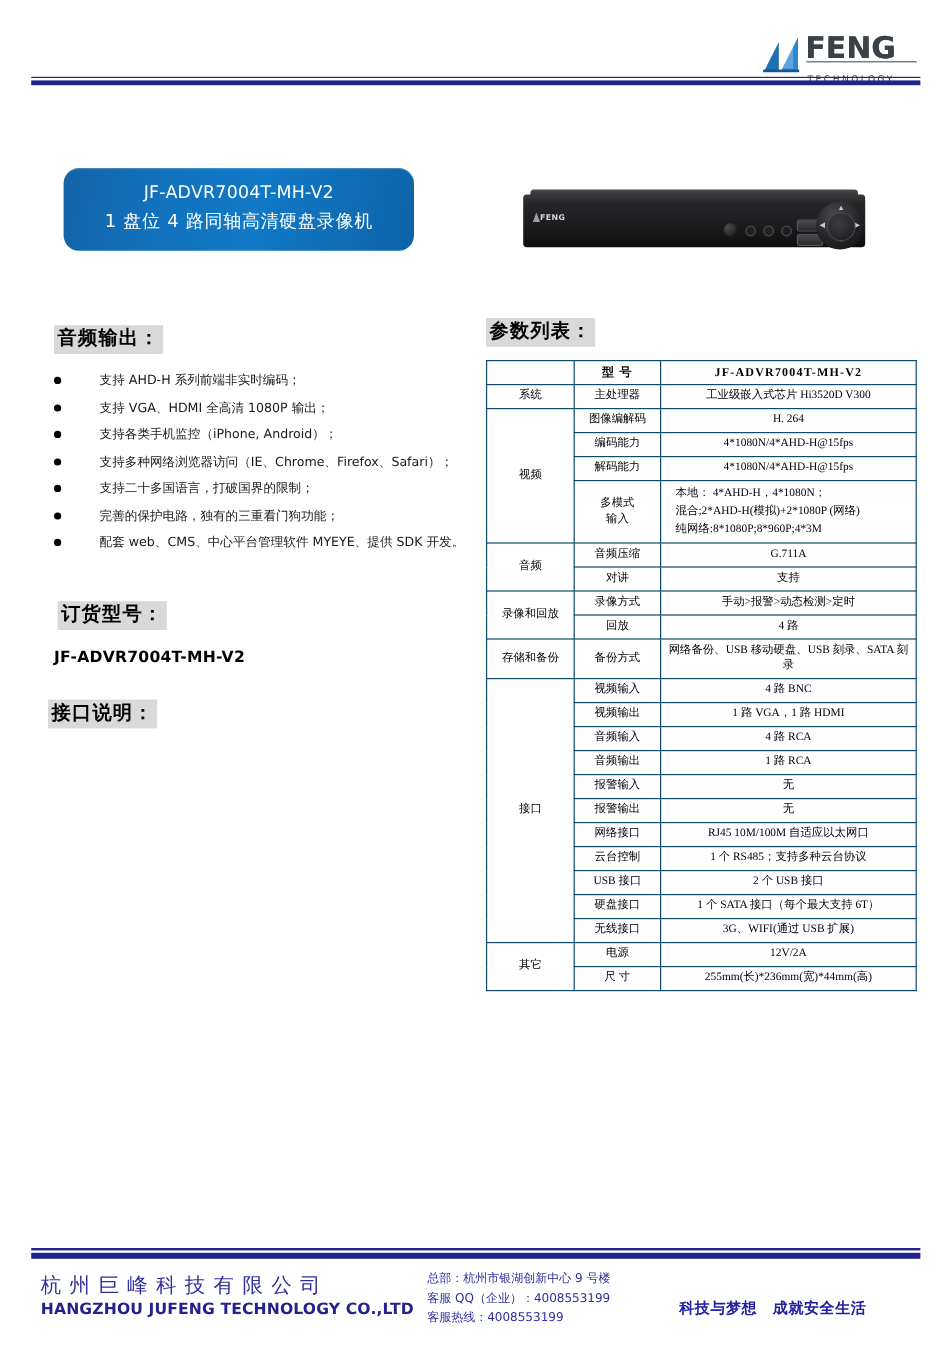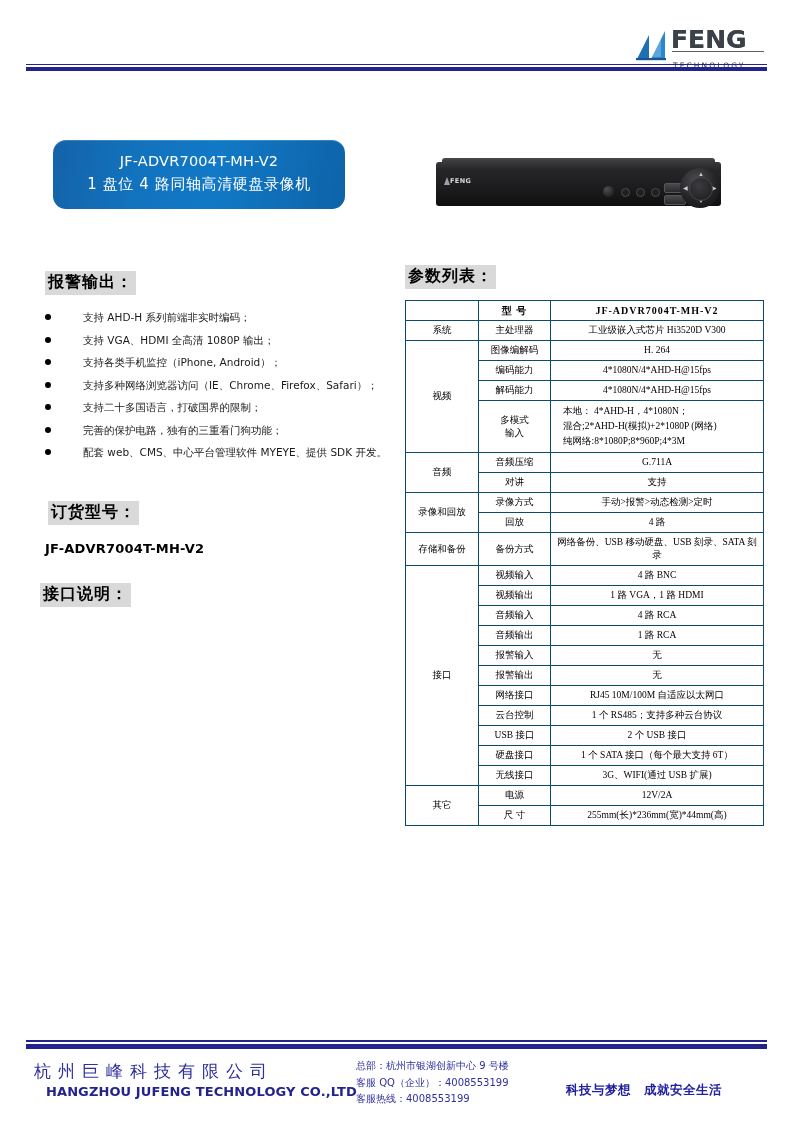--- a/index.html
+++ b/index.html
@@ -332,21 +332,20 @@
   .footer-en {
     position: absolute;
     left: 8px;
     top: 44px;
     font-family: "DejaVu Sans", sans-serif;
     font-weight: bold;
     font-size: 13px;
     color: #23238e;
     letter-spacing: 0.1px;
     white-space: nowrap;
-    margin-left: 12px;
   }
   .footer-contact {
     position: absolute;
     left: 330px;
     top: 18px;
     font-family: "DejaVu Sans", sans-serif;
     font-size: 10px;
     line-height: 16.5px;
     color: #2f2f9e;
     white-space: nowrap;
@@ -403,21 +402,21 @@
     <div class="dvr-dpad-outer">
       <div class="dpad-arrow" style="left:18px; top:3px;">▲</div>
       <div class="dpad-arrow" style="left:3px; top:17px;">◀</div>
       <div class="dpad-arrow" style="left:32px; top:17px;">▶</div>
       <div class="dpad-arrow" style="left:18px; top:30px;">▼</div>
       <div class="dvr-dpad-inner"></div>
     </div>
   </div>
 </div>
 
-<div class="sec-heading" style="left:45px; top:271px;">报警输出：</div>
+<div class="sec-heading" style="left:45px; top:271px;">音频输出：</div>
 <div class="sec-heading" style="left:48px; top:501px;">订货型号：</div>
 <div class="order-model-value">JF-ADVR7004T-MH-V2</div>
 <div class="sec-heading" style="left:40px; top:583px;">接口说明：</div>
 
 <div class="features">
   <div class="feat-item"><span class="feat-bullet"></span><span>支持 AHD-H 系列前端非实时编码；</span></div>
   <div class="feat-item"><span class="feat-bullet"></span><span>支持 VGA、HDMI 全高清 1080P 输出；</span></div>
   <div class="feat-item"><span class="feat-bullet"></span><span>支持各类手机监控（iPhone, Android）；</span></div>
   <div class="feat-item"><span class="feat-bullet"></span><span>支持多种网络浏览器访问（IE、Chrome、Firefox、Safari）；</span></div>
   <div class="feat-item"><span class="feat-bullet"></span><span>支持二十多国语言，打破国界的限制；</span></div>

